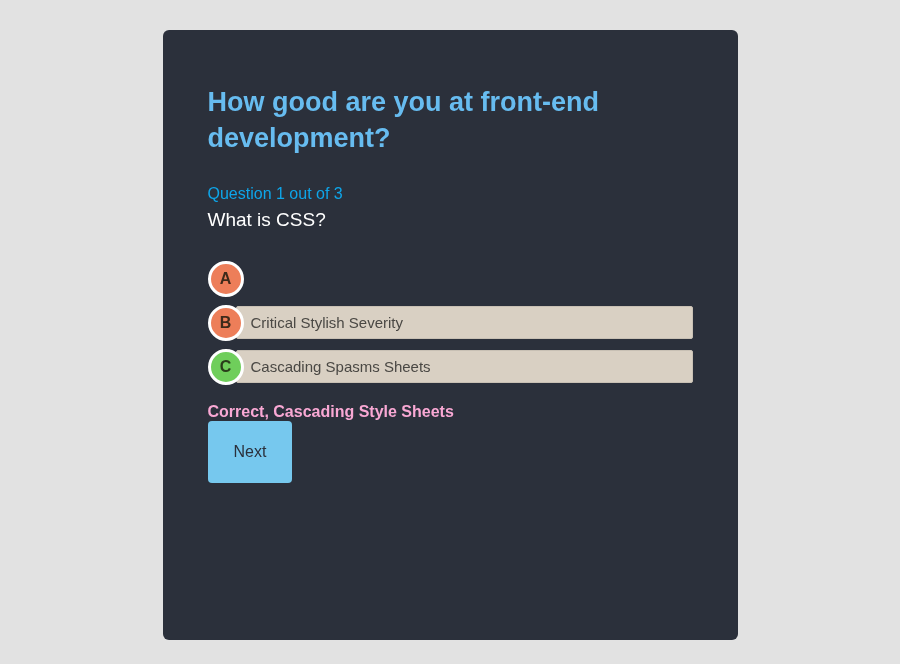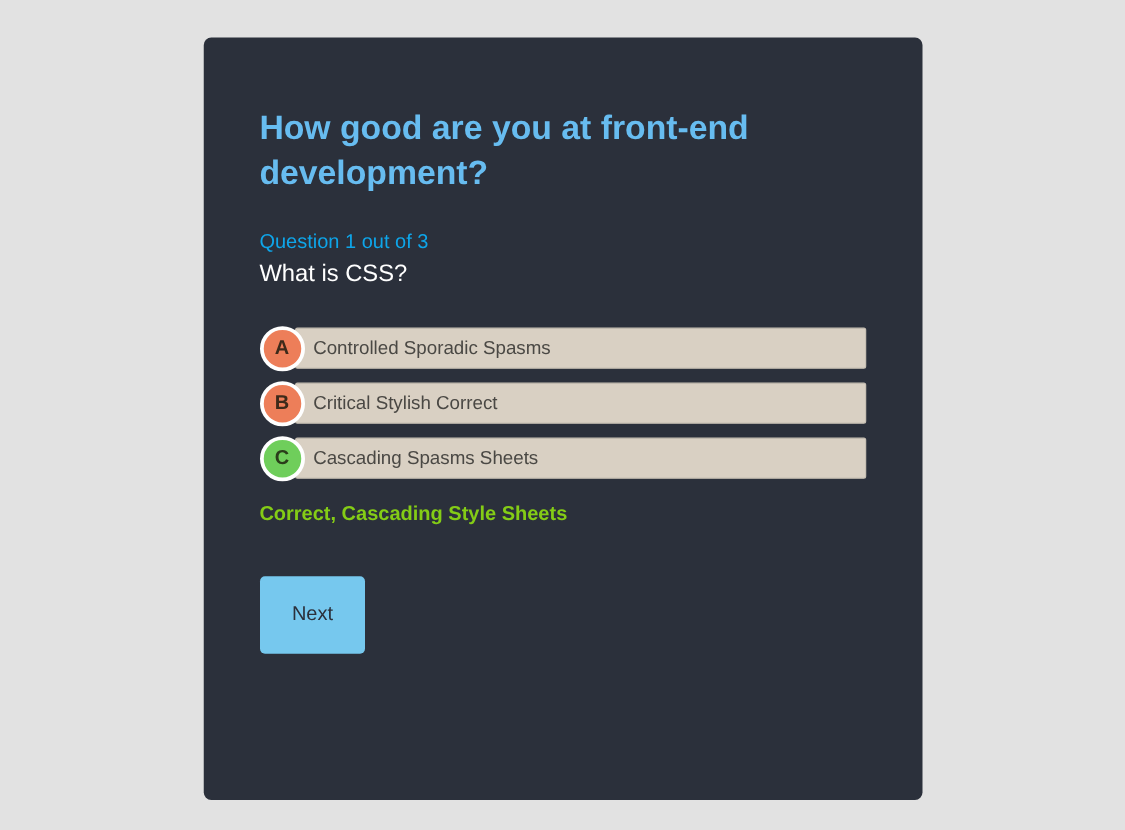--- a/index.html
+++ b/index.html
@@ -75,24 +75,23 @@
       flex: 1;
       background: #d9d0c3;
       color: #4a4844;
       font-size: 15px;
       padding: 7px 14px;
       margin-left: -8px;
       border-radius: 2px;
       border: 1px solid #c8c0b4;
     }
     .feedback {
-      color: #84cc16;
+      color: #f9a8d4;
       font-weight: bold;
       font-size: 16px;
-      margin-bottom: 40px;
     }
     .next-button {
       background: #76c8ee;
       color: #2b303b;
       border: none;
       font-size: 16px;
       font-family: inherit;
       padding: 22px 26px;
       border-radius: 4px;
       cursor: pointer;
@@ -102,25 +101,24 @@
 <body>
 
 <div class="quiz-card">
   <h1 class="quiz-title">How good are you at front-end development?</h1>
   <div class="question-progress">Question 1 out of 3</div>
   <div class="question-text">What is CSS?</div>
 
   <div class="answers">
     <div class="answer-row">
       <div class="answer-letter">A</div>
-      <div class="answer-text">Controlled Sporadic Spasms</div>
     </div>
     <div class="answer-row">
       <div class="answer-letter">B</div>
-      <div class="answer-text">Critical Stylish Correct</div>
+      <div class="answer-text">Critical Stylish Severity</div>
     </div>
     <div class="answer-row">
       <div class="answer-letter correct">C</div>
       <div class="answer-text">Cascading Spasms Sheets</div>
     </div>
   </div>
 
   <div class="feedback">Correct, Cascading Style Sheets</div>
 
   <button class="next-button">Next</button>

